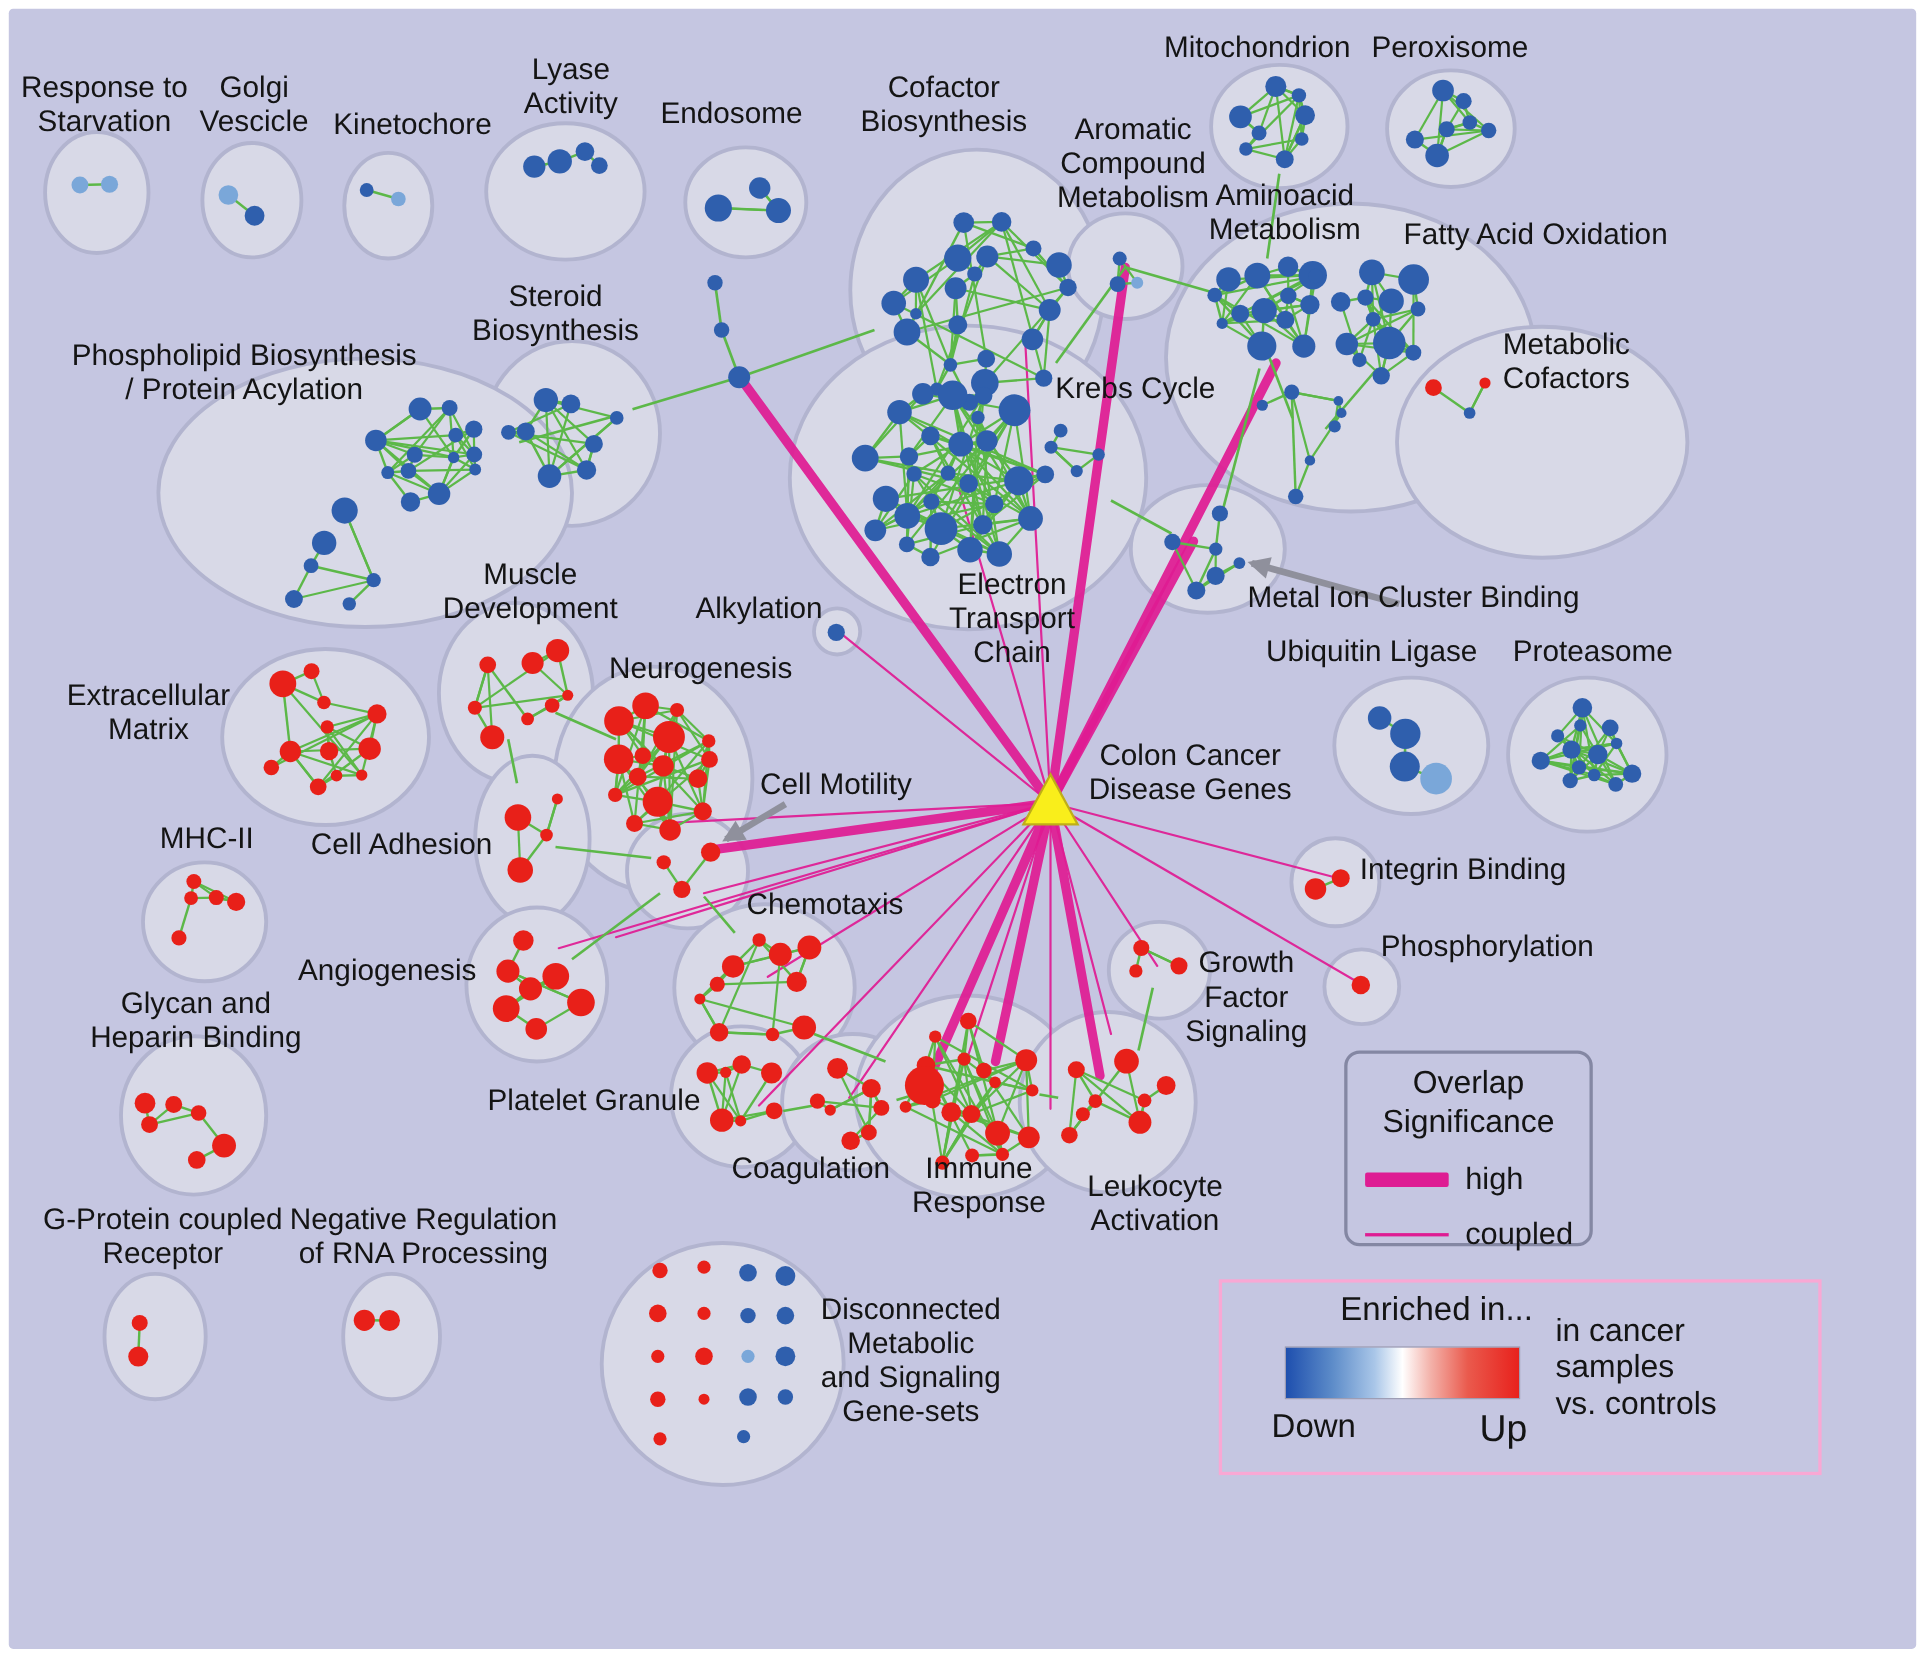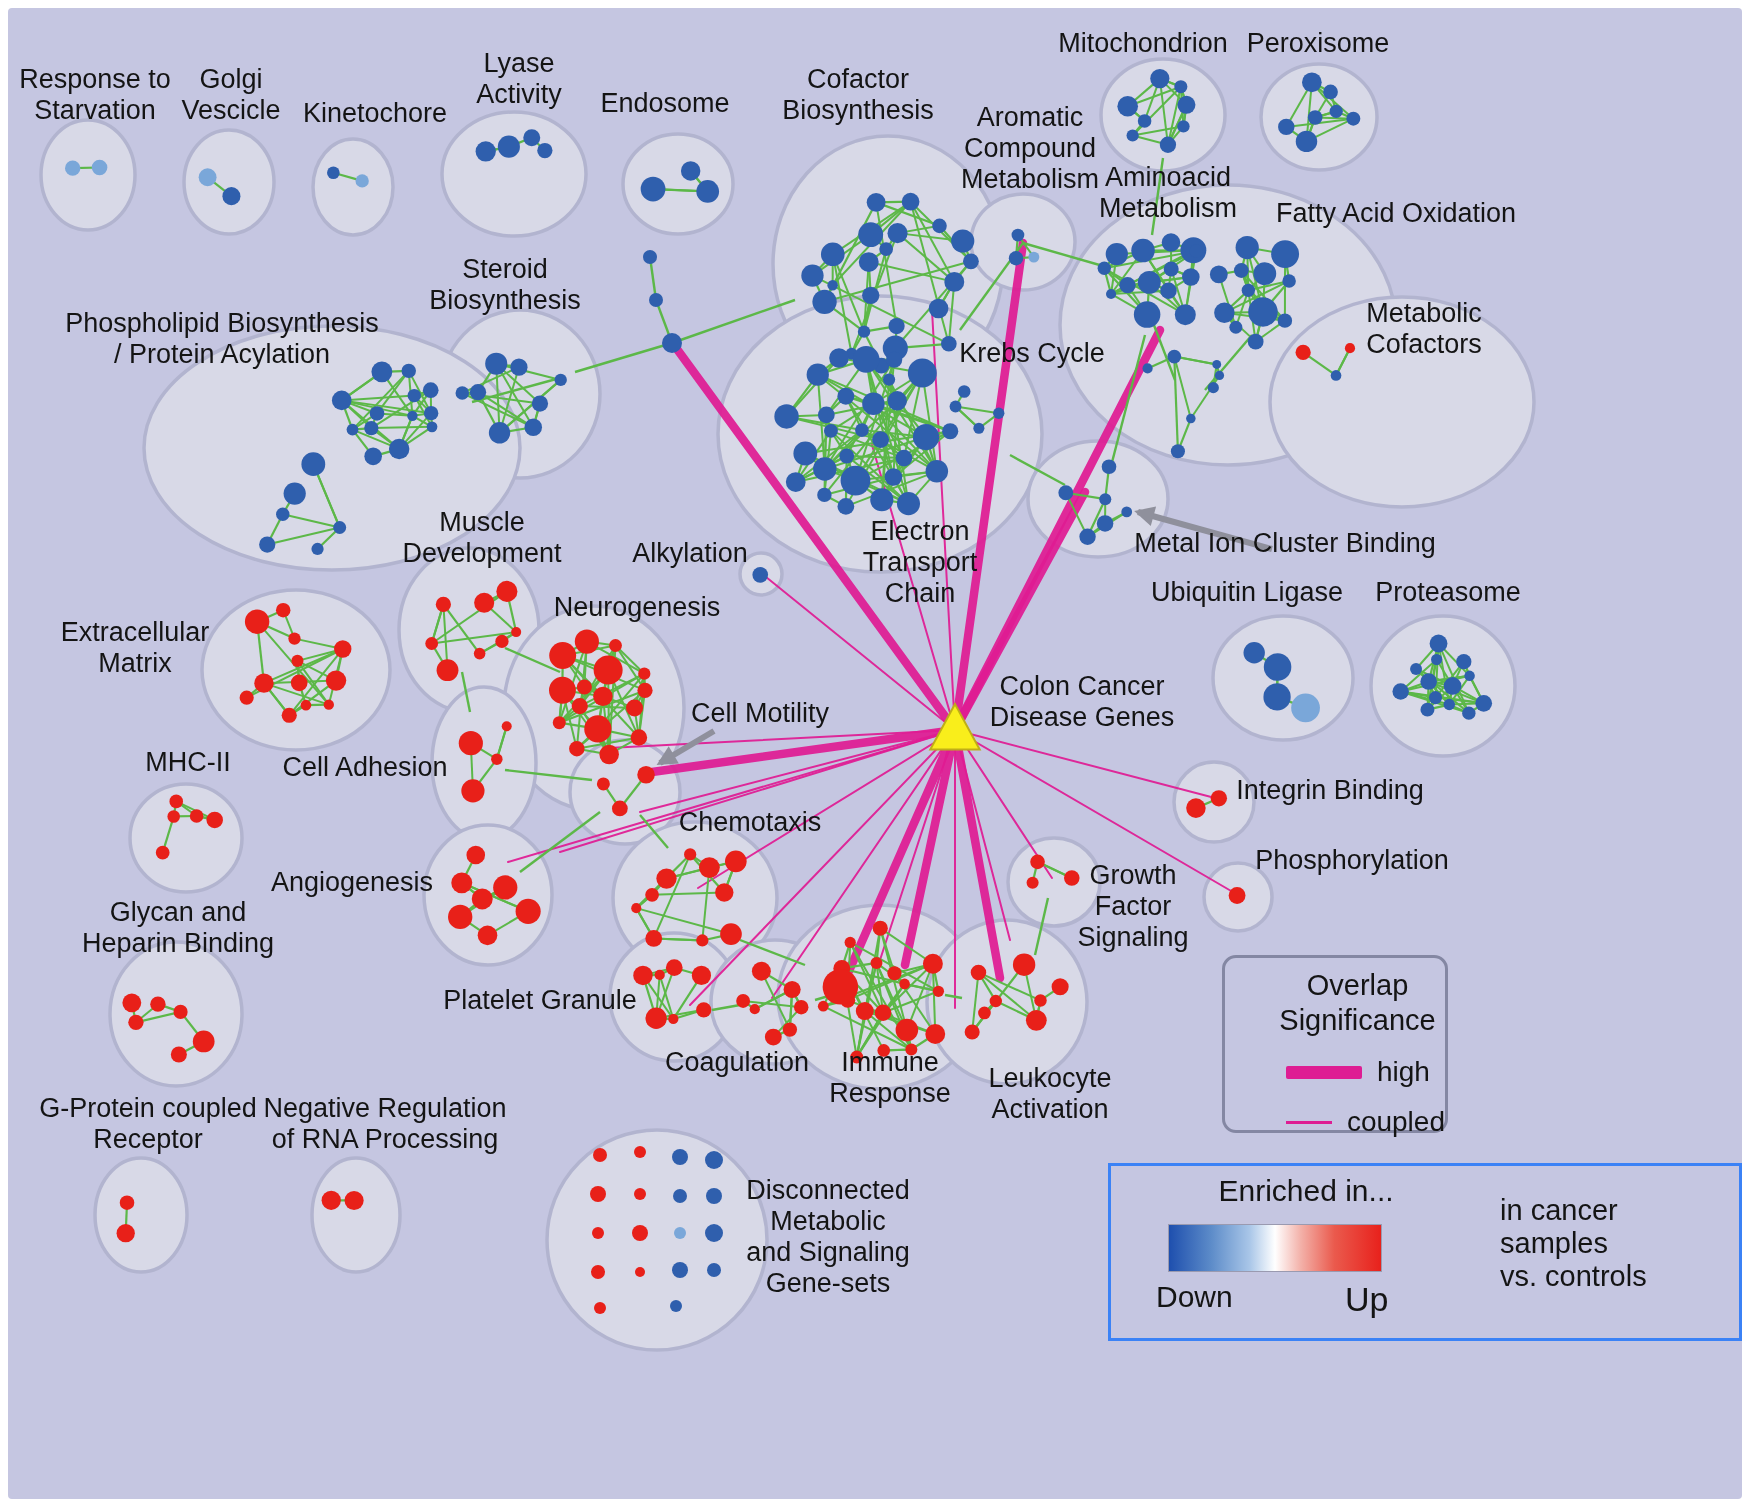--- a/index.html
+++ b/index.html
@@ -1,28 +1,28 @@
 <!DOCTYPE html>
 <html><head>
 <meta charset="utf-8">
 <style>
   html,body{margin:0;padding:0;background:#ffffff;}
   .stage{position:relative;width:1750px;height:1507px;background:#ffffff;overflow:hidden;
          font-family:"Liberation Sans","DejaVu Sans",sans-serif;}
   #net{position:absolute;left:0;top:0;}
-  .legend{box-sizing:border-box;color:#141414;padding-left:45px;}
+  .legend{box-sizing:border-box;color:#141414;}
   .legend-overlap{position:absolute;left:1222px;top:955px;width:226px;height:178px;
     border:3px solid #8487a3;border-radius:14px;}
   .lo-title{text-align:center;font-size:29px;line-height:35px;margin-top:10px;}
   .lo-row{display:flex;align-items:center;margin:18px 0 0 16px;}
   .lo-bar-high{display:inline-block;width:76px;height:13px;background:#de1d93;border-radius:2px;}
   .lo-bar-moderate{display:inline-block;width:76px;height:3px;background:#de1d93;}
   .lo-label{margin-left:15px;font-size:28px;}
-  .legend-enriched{position:absolute;left:1108px;top:1163px;width:634px;height:178px;
-    border:3px solid #3b82f6;}
+  .legend-enriched{position:absolute;left:1108px;top:1163px;width:548px;height:178px;
+    border:3px solid #f9a8d4;}
   .le-title{position:absolute;left:0;top:8px;width:390px;text-align:center;font-size:30px;}
   .le-bar{position:absolute;left:57px;top:58px;width:212px;height:46px;border:1px solid #9a9ab0;
     background:linear-gradient(90deg,#1e4fae 0%,#5d8cc9 20%,#a9c6e8 38%,#ffffff 50%,#f3b2aa 62%,#ea5a4d 78%,#e8211c 100%);}
   .le-down{position:absolute;left:45px;top:114px;font-size:30px;}
   .le-up{position:absolute;left:234px;top:114px;font-size:34px;}
   .le-note{position:absolute;right:14px;top:28px;width:225px;font-size:29px;line-height:33px;}
 </style>
 </head>
 <body>
 

